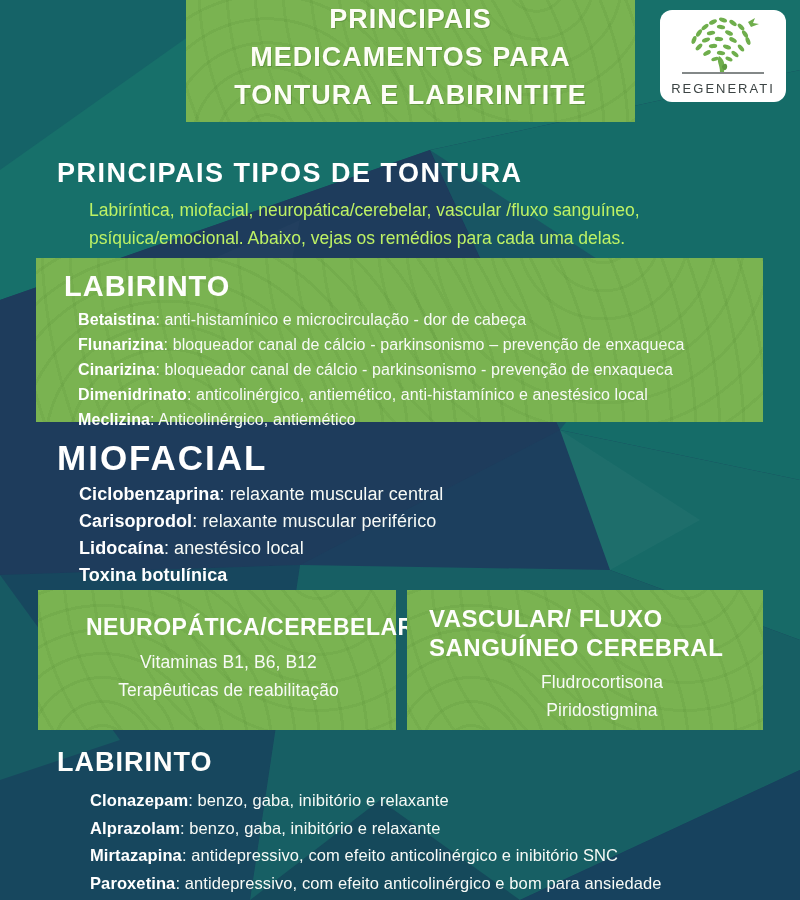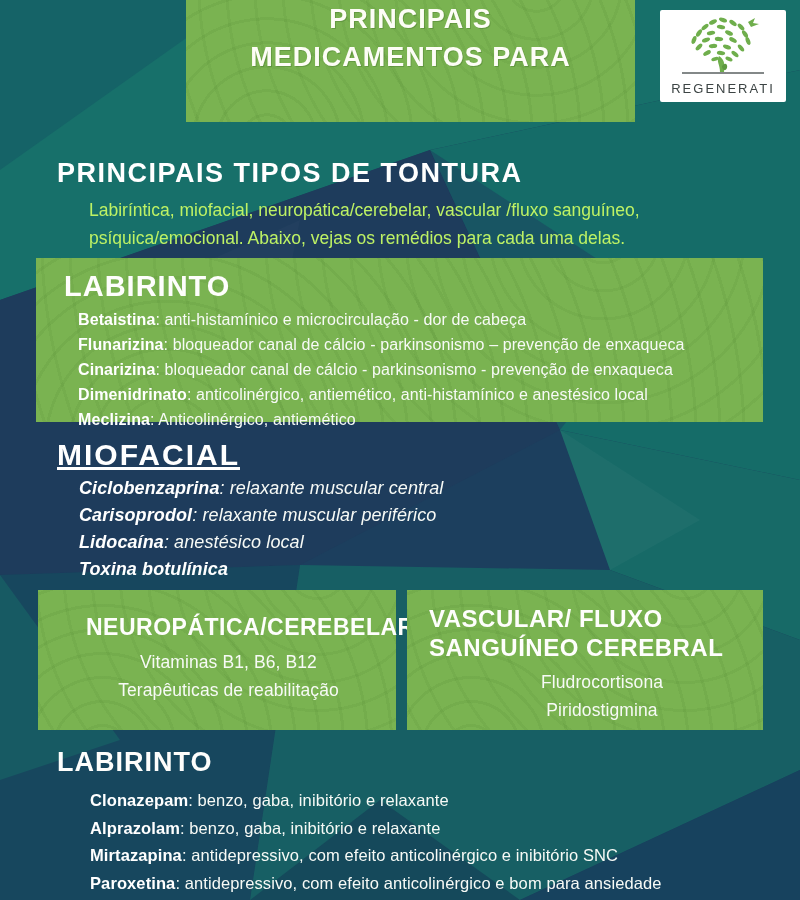--- a/index.html
+++ b/index.html
@@ -21,21 +21,21 @@
     left:186px;top:0;width:449px;height:122px;
     display:flex;flex-direction:column;align-items:center;justify-content:flex-start;
     text-align:center;
   }
   .title-line{
     font-size:27px;font-weight:700;letter-spacing:1px;color:#fdfdf6;
     line-height:38px;text-shadow:1px 1px 0 rgba(40,80,25,0.25);
   }
   .logo-box{
     left:660px;top:10px;width:126px;height:92px;background:#ffffff;
-    border-radius:2px;display:flex;flex-direction:column;align-items:center;
+    border-radius:12px;display:flex;flex-direction:column;align-items:center;
     justify-content:flex-start;padding-top:4px;box-sizing:border-box;
   }
   .logo-text{
     font-size:13px;letter-spacing:2px;color:#3c4444;font-weight:400;margin-top:1px;
   }
   .section-h{
     font-weight:700;color:#ffffff;letter-spacing:1.5px;white-space:nowrap;
   }
   .intro{left:57px;top:158px;width:700px;}
   .intro .section-h{font-size:27px;}
@@ -45,23 +45,23 @@
   .intro-body{margin-top:7px;}
   .box1{left:36px;top:258px;width:727px;height:164px;box-sizing:border-box;padding:10px 0 0 28px;}
   .box-h{font-size:29px;font-weight:700;color:#fefefc;letter-spacing:1px;line-height:36px;}
   .items{margin-top:3px;}
   .item{
     color:#f7faf6;font-size:16px;line-height:25px;white-space:nowrap;letter-spacing:0.1px;
   }
   .item b{font-weight:700;color:#ffffff;}
   .pad14{padding-left:14px;}
   .mio{left:57px;top:438px;width:700px;}
-  .mio .section-h{font-size:30px;letter-spacing:2px;text-decoration:underline;}
+  .mio .section-h{font-size:35px;letter-spacing:2px;}
   .mio .item{font-size:18px;line-height:27px;}
-  .mio .items{padding-left:22px;font-style:italic;}
+  .mio .items{padding-left:22px;}
   .nbox{left:38px;top:590px;width:358px;height:140px;box-sizing:border-box;padding:23px 0 0 13px;}
   .nbox .box-h{font-size:23px;line-height:28px;letter-spacing:0.5px;white-space:nowrap;margin-left:35px;}
   .nbox .items{margin-top:7px;padding-left:10px;}
   .nbox .item, .vbox .item{font-size:17.5px;line-height:28px;text-align:center;}
   .vbox{left:407px;top:590px;width:356px;height:140px;box-sizing:border-box;padding:14px 0 0 22px;}
   .vbox .box-h{font-size:24px;line-height:29px;letter-spacing:0.5px;white-space:nowrap;}
   .vbox .items{margin-top:6px;padding-left:12px;}
   .bottom{left:57px;top:744px;width:720px;}
   .bottom .box-h{font-size:27px;letter-spacing:1px;}
   .bottom .items{margin-top:7px;padding-left:33px;}
@@ -85,20 +85,21 @@
     <polygon points="0,575 120,740 0,780" fill="#186a68" opacity="0.55"></polygon>
     <polygon points="250,900 520,900 380,800" fill="#143a55" opacity="0.6"></polygon>
     <polygon points="120,300 300,220 260,420" fill="#ffffff" opacity="0.02"></polygon>
     <polygon points="560,430 700,520 610,570" fill="#ffffff" opacity="0.03"></polygon>
   </svg>
 </div>
 
 <div class="abs greenbox title-box">
   <div class="title-line">PRINCIPAIS</div>
   <div class="title-line">MEDICAMENTOS PARA</div>
+  <div class="title-line">TONTURA E LABIRINTITE</div>
 </div>
 
 <div class="abs logo-box">
   <span>
     <svg width="118" height="62" viewBox="0 0 118 62" xmlns="http://www.w3.org/2000/svg">
       <g fill="#6fae4c">
         <ellipse cx="59" cy="6" rx="4.2" ry="2.1" transform="rotate(20 59 6)"></ellipse>
         <ellipse cx="49" cy="8" rx="4.2" ry="2.1" transform="rotate(-25 49 8)"></ellipse>
         <ellipse cx="69" cy="9" rx="4.2" ry="2.1" transform="rotate(35 69 9)"></ellipse>
         <ellipse cx="41" cy="13" rx="4.2" ry="2.1" transform="rotate(-40 41 13)"></ellipse>

